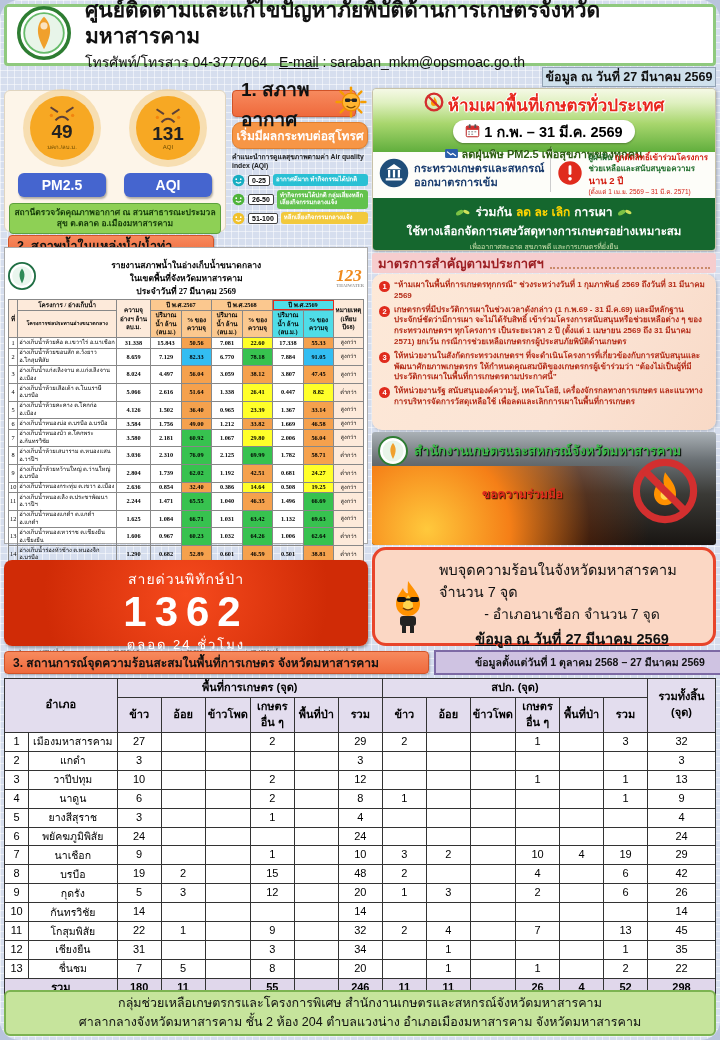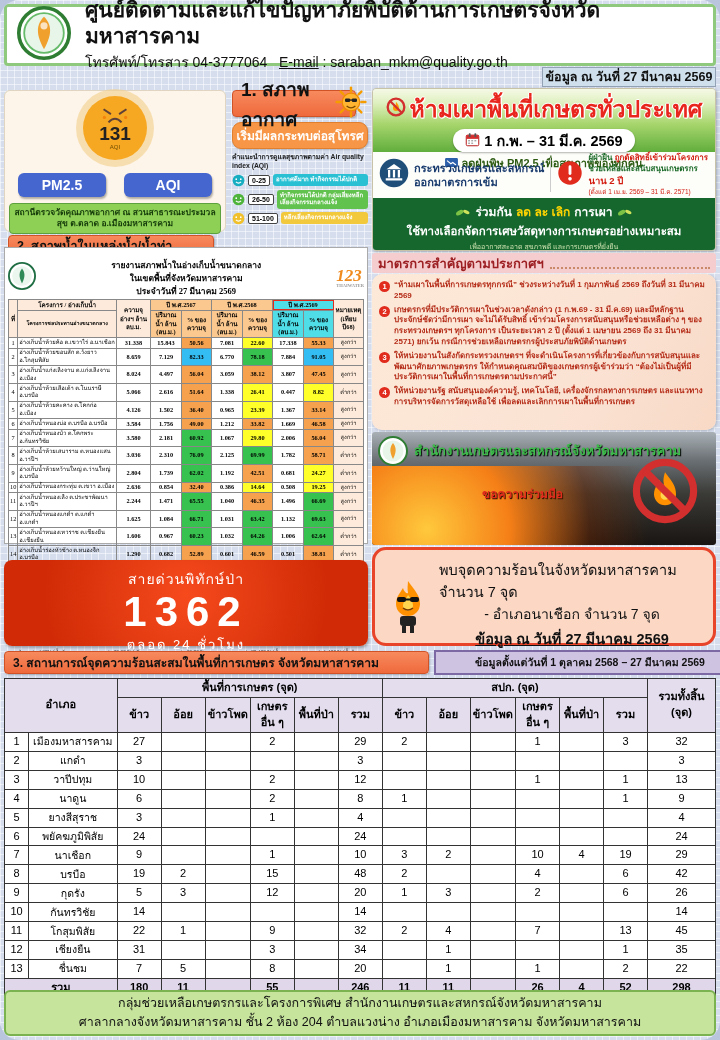--- a/index.html
+++ b/index.html
@@ -69,21 +69,21 @@
 .chip{width:8px;height:8px;border:1px solid #777;display:inline-block;flex:none;}
 .leg-item{display:flex;align-items:center;gap:2px;font-size:5.2px;color:#222;}
 
 .hotline{left:4px;top:560px;width:364px;height:86px;border-radius:8px;background:radial-gradient(circle at 50% 40%,#f64a1d,#d02b06 75%);color:#fff;text-align:center;padding-top:8px;box-shadow:1px 2px 3px rgba(0,0,0,.3);}
 .hl-t{font-size:14px;letter-spacing:1px;}
 .hl-n{font-size:42px;font-weight:bold;letter-spacing:8px;line-height:1.05;}
 .hl-s{font-size:13px;letter-spacing:2px;}
 
 .poster{left:372px;top:88px;width:344px;height:163px;border-radius:4px;overflow:hidden;border:1px solid #c8c2a8;box-shadow:1px 1px 3px rgba(0,0,0,.25);}
 .p-field{height:63px;background:linear-gradient(180deg,#f5f9e6 0%,#dff0c0 22%,#a8d66d 55%,#61ae3d 100%);text-align:center;padding-top:2px;}
-.p-title{font-size:23px;font-weight:bold;color:#e8261d;text-shadow:1px 0 #fff,-1px 0 #fff,0 1px #fff,0 -1px #fff,1px 1px #fff;display:flex;align-items:center;justify-content:center;gap:4px;text-align:right;}
+.p-title{font-size:17px;font-weight:bold;color:#e8261d;text-shadow:1px 0 #fff,-1px 0 #fff,0 1px #fff,0 -1px #fff,1px 1px #fff;display:flex;align-items:center;justify-content:center;gap:4px;text-align:right;}
 .p-date{display:inline-flex;align-items:center;gap:4px;background:#fff;border-radius:12px;padding:0 12px;font-size:14.5px;font-weight:bold;margin-top:2px;box-shadow:0 1px 2px rgba(0,0,0,.3);}
 .p-pm{font-size:11px;font-weight:bold;color:#2d5b12;text-shadow:0.5px 0.5px 0 #fff;margin-top:2px;}
 .p-white{height:46px;background:#fdfdf9;display:flex;align-items:center;padding:0 6px;gap:6px;}
 .p-min{display:flex;align-items:center;gap:5px;border-right:1px solid #ccc;padding-right:6px;}
 .p-min-t{font-size:11px;font-weight:bold;color:#1a3c6e;line-height:1.3;white-space:nowrap;}
 .p-vio{font-size:8px;line-height:1.35;}
 .v-green{color:#1d6b2a;font-weight:bold;}
 .v-red{color:#d21c10;font-weight:bold;}
 .v-red2{color:#d21c10;font-weight:bold;font-size:9.5px;}
 .v-small{color:#d21c10;font-size:6.5px;}
@@ -139,29 +139,40 @@
         <circle cx="30" cy="30" r="22" fill="#e8f5e9" stroke="#66bb6a" stroke-width="2"></circle>
         <path d="M30 12 C38 20 40 30 30 48 C20 30 22 20 30 12 Z" fill="#f0a02c"></path>
         <circle cx="30" cy="22" r="4" fill="#fff" opacity=".7"></circle>
       </svg>
     </span>
     <div>
       <div class="h-title">ศูนย์ติดตามและแก้ไขปัญหาภัยพิบัติด้านการเกษตรจังหวัดมหาสารคาม</div>
       <div class="h-sub">
         <span>โทรศัพท์/โทรสาร 04-3777064</span>&nbsp;&nbsp;
         <span style="text-decoration:underline">E-mail</span> :
-        <span>saraban_mkm@quality.go.th</span>
+        <span>saraban_mkm@opsmoac.go.th</span>
       </div>
     </div>
   </div>
 
   <div class="abs date-badge">ข้อมูล ณ วันที่ 27 มีนาคม 2569</div>
 
   <div class="abs air-panel">
     <div class="gauges">
+      <div class="gauge">
+        <svg width="36" height="18" viewBox="0 0 40 22">
+          <path d="M6 4 L15 10" stroke="#5d4037" stroke-width="2.4" fill="none"></path>
+          <path d="M34 4 L25 10" stroke="#5d4037" stroke-width="2.4" fill="none"></path>
+          <path d="M12 20 Q20 11 28 20" stroke="#5d4037" stroke-width="2.4" fill="none"></path>
+          <circle cx="7" cy="14" r="2" fill="#ef6c00" opacity=".6"></circle>
+          <circle cx="33" cy="14" r="2" fill="#ef6c00" opacity=".6"></circle>
+        </svg>
+        <div class="g-num">49</div>
+        <div class="g-unit">มคก./ลบ.ม.</div>
+      </div>
       <div class="gauge">
         <svg width="36" height="18" viewBox="0 0 40 22">
           <path d="M6 4 L15 10" stroke="#5d4037" stroke-width="2.4" fill="none"></path>
           <path d="M34 4 L25 10" stroke="#5d4037" stroke-width="2.4" fill="none"></path>
           <path d="M12 20 Q20 11 28 20" stroke="#5d4037" stroke-width="2.4" fill="none"></path>
           <circle cx="7" cy="14" r="2" fill="#ef6c00" opacity=".6"></circle>
           <circle cx="33" cy="14" r="2" fill="#ef6c00" opacity=".6"></circle>
         </svg>
         <div class="g-num">131</div>
         <div class="g-unit">AQI</div>
@@ -575,21 +586,21 @@
       <div style="display:flex;align-items:center;gap:5px;justify-content:flex-end;">
         <span>
           <svg width="26" height="26" viewBox="0 0 40 40">
             <circle cx="20" cy="20" r="18" fill="#e02b1d"></circle>
             <rect x="17.8" y="8" width="4.4" height="15" rx="2.2" fill="#fff"></rect>
             <circle cx="20" cy="29" r="2.8" fill="#fff"></circle>
           </svg>
         </span>
         <div class="p-vio">
           <div><span class="v-green">ผู้ฝ่าฝืน</span> <span class="v-red">ถูกตัดสิทธิ์เข้าร่วมโครงการ</span></div>
-          <div><span class="v-green">ช่วยเหลือและสนับสนุนเกษตรกร</span> <span class="v-red2">นาน 2 ปี</span></div>
+          <div><span class="v-green">ช่วยเหลือและสนับสนุขอความร</span> <span class="v-red2">นาน 2 ปี</span></div>
           <div class="v-small">(ตั้งแต่ 1 เม.ย. 2569 – 31 มี.ค. 2571)</div>
         </div>
       </div>
     </div>
     <div class="p-green">
       <div class="pg1">
         <svg width="16" height="10" viewBox="0 0 24 14">
             <ellipse cx="7" cy="8" rx="6" ry="3.2" fill="#7cc244" transform="rotate(-30 7 8)"></ellipse>
             <ellipse cx="17" cy="7" rx="5" ry="2.6" fill="#cfe05a" transform="rotate(25 17 7)"></ellipse>
           </svg>

